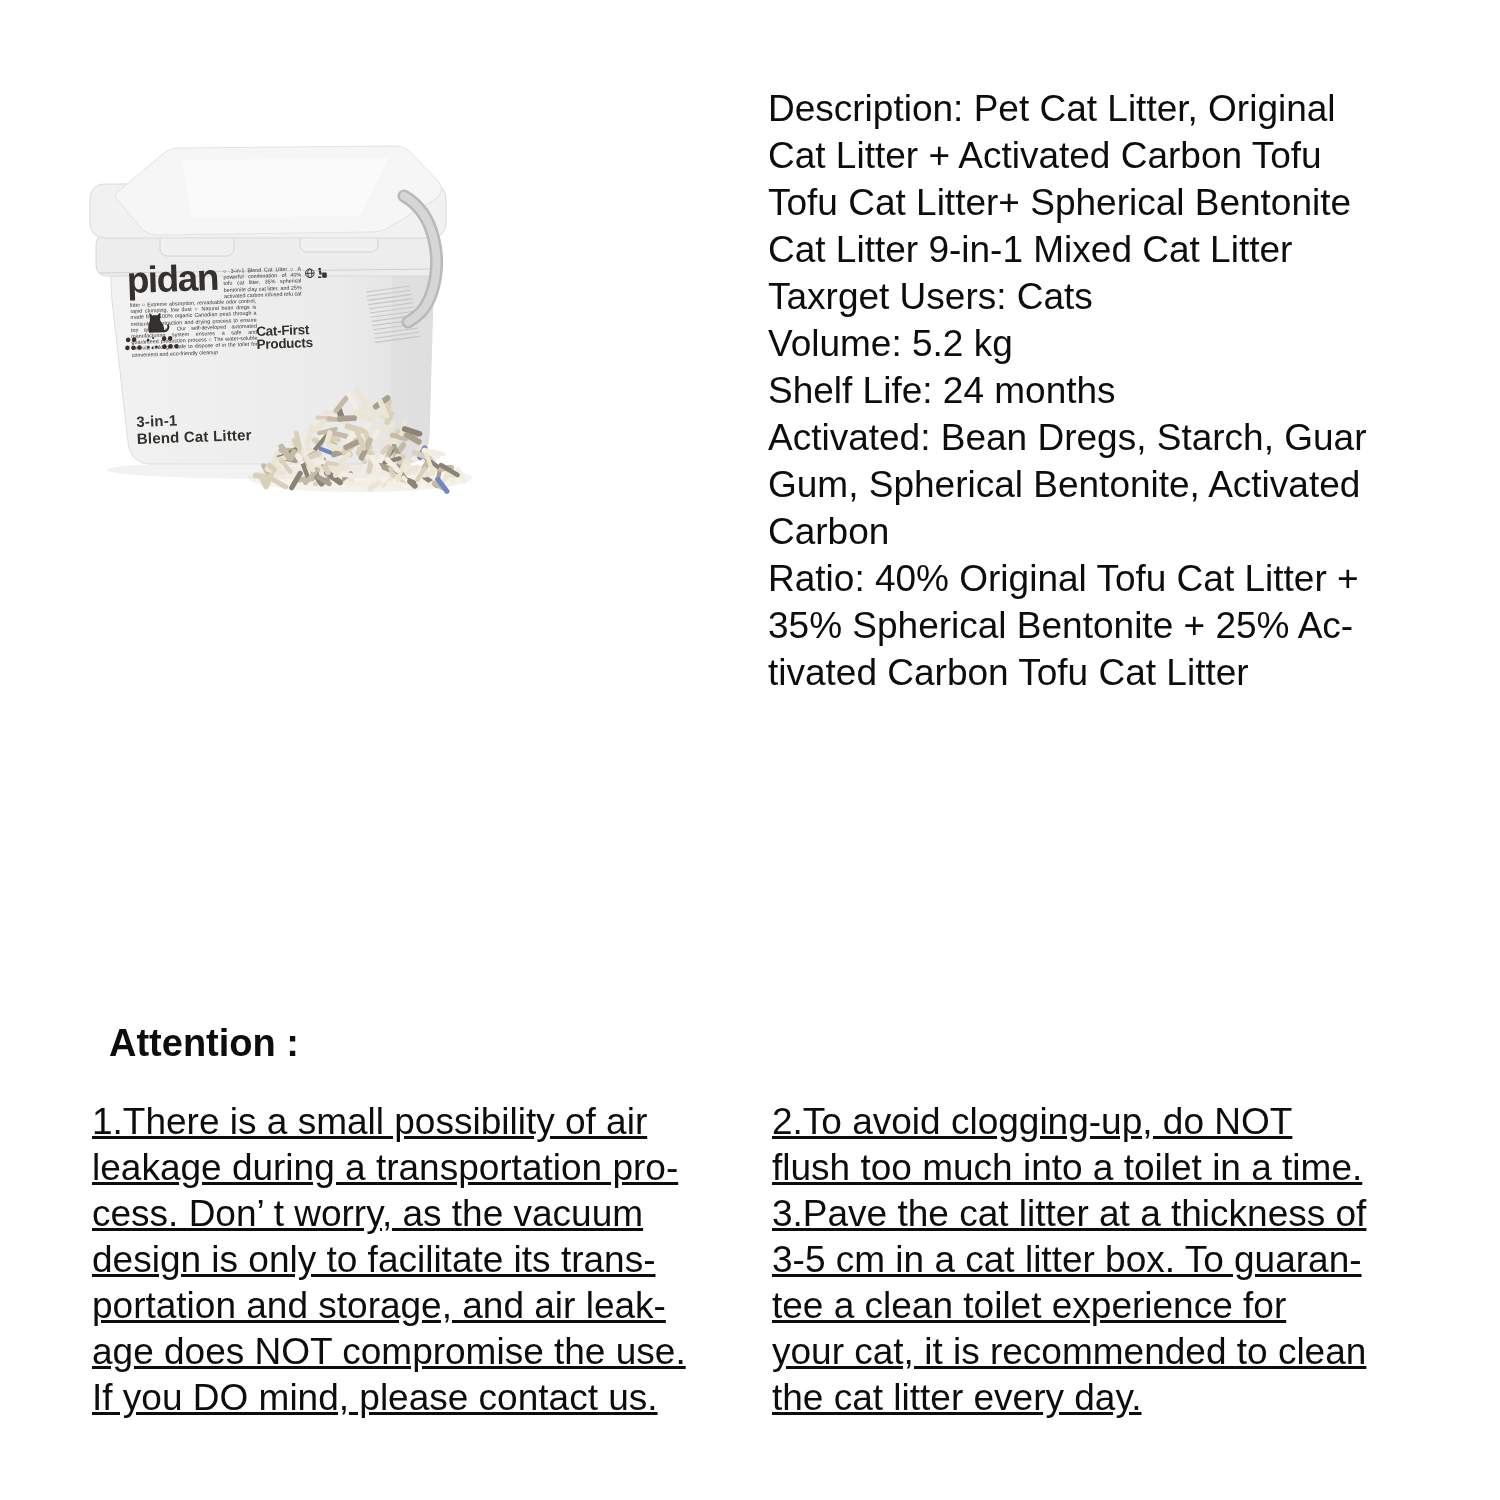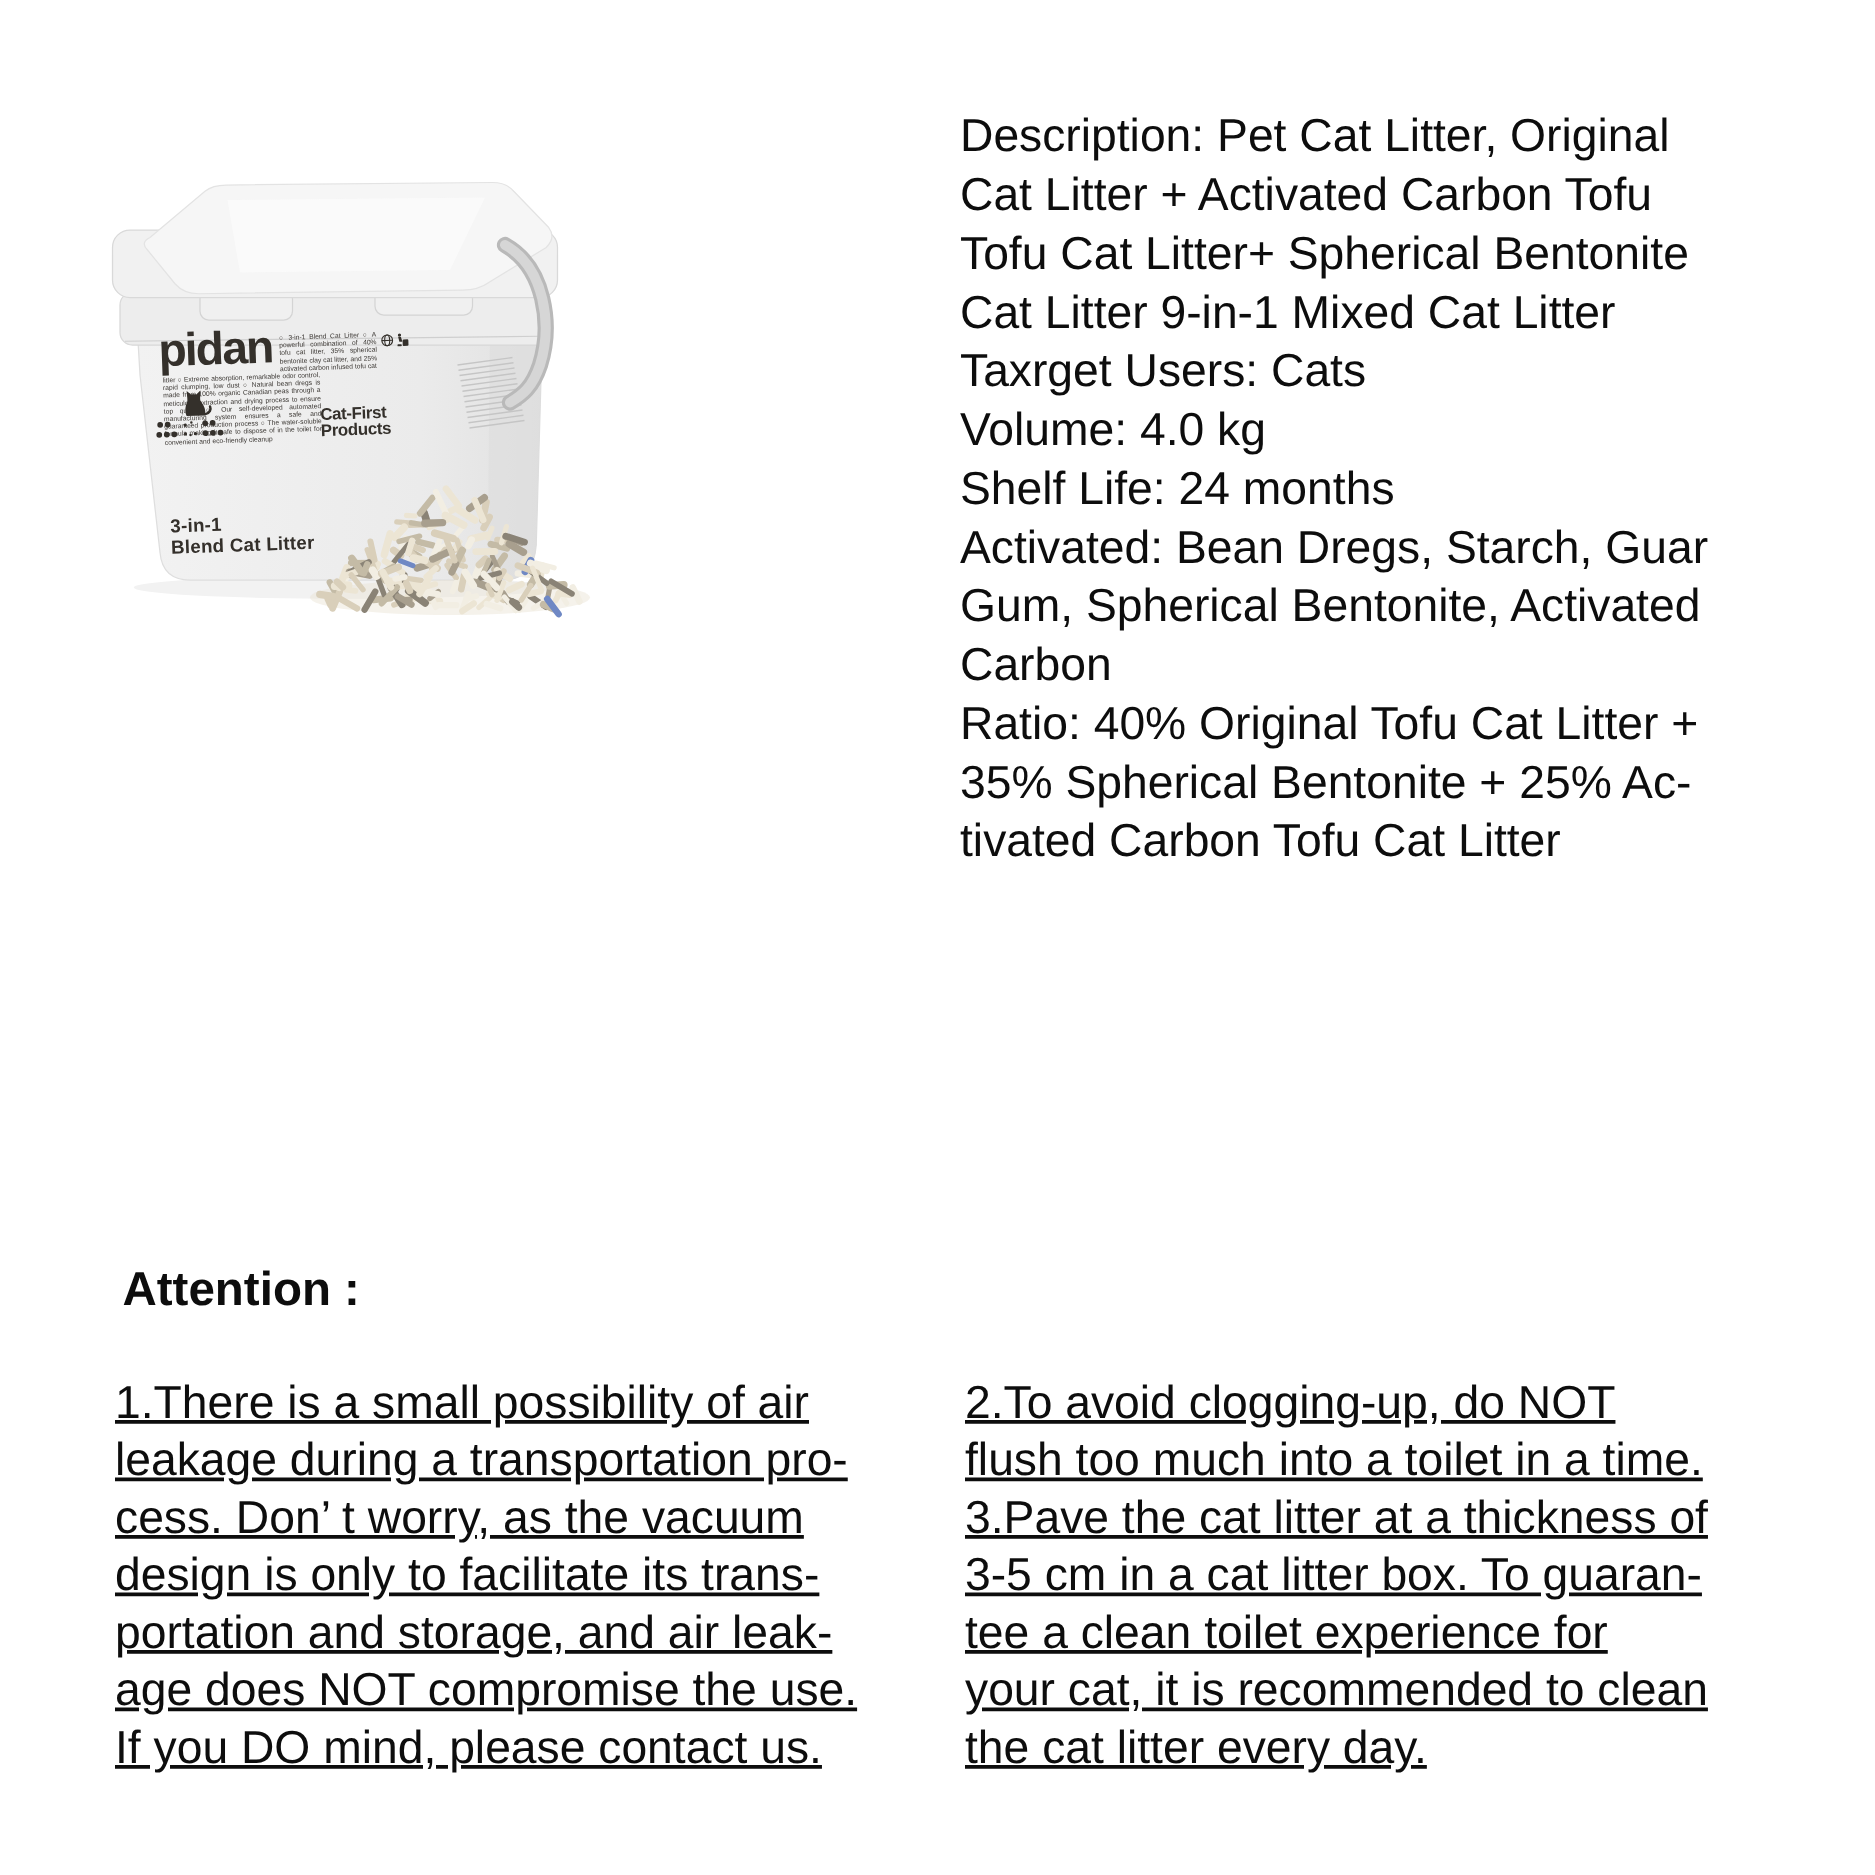--- a/index.html
+++ b/index.html
@@ -20,21 +20,21 @@
   .paws{left:64px;top:196px;}
   .frontlabel{left:76px;top:274px;font-size:15px;line-height:16.5px;font-weight:600;
               letter-spacing:0.2px;white-space:pre-line;}
 
   
   .desc{position:absolute;left:768px;top:85px;width:710px;font-size:37px;line-height:47px;}
   .dline{white-space:nowrap;}
   .dline b{font-weight:normal;}
 
   
-  .attn-h{position:absolute;left:93px;top:1006px;margin:5px;font-size:38px;font-weight:bold;}
+  .attn-h{position:absolute;left:93px;top:1006px;margin:16px;font-size:38px;font-weight:bold;}
   .col{position:absolute;top:1099px;width:700px;font-size:37px;line-height:46px;white-space:pre-line;text-decoration:underline;}
   .colL{left:92px;}
   .colR{left:772px;}
 </style>
 </head>
 <body>
 
 <div class="page">
 
   <section class="product">
@@ -296,21 +296,21 @@
     <div class="overlay frontlabel">3-in-1
 Blend Cat Litter</div>
   </section>
 
   <section class="desc">
     <div class="dline"><b>Description:</b><span> Pet Cat Litter, Original</span></div>
     <div class="dline"><b></b><span>Cat Litter + Activated Carbon Tofu</span></div>
     <div class="dline"><b></b><span>Tofu Cat Litter+ Spherical Bentonite</span></div>
     <div class="dline"><b></b><span>Cat Litter 9-in-1 Mixed Cat Litter</span></div>
     <div class="dline"><b>Taxrget Users:</b><span> Cats</span></div>
-    <div class="dline"><b>Volume:</b><span> 4.0 kg</span></div>
+    <div class="dline"><b>Volume:</b><span> 5.2 kg</span></div>
     <div class="dline"><b>Shelf Life:</b><span> 24 months</span></div>
     <div class="dline"><b>Activated:</b><span> Bean Dregs, Starch, Guar</span></div>
     <div class="dline"><b></b><span>Gum, Spherical Bentonite, Activated</span></div>
     <div class="dline"><b></b><span>Carbon</span></div>
     <div class="dline"><b>Ratio:</b><span> 40% Original Tofu Cat Litter +</span></div>
     <div class="dline"><b></b><span>35% Spherical Bentonite + 25% Ac-</span></div>
     <div class="dline"><b></b><span>tivated Carbon Tofu Cat Litter</span></div>
   </section>
 
   <h2 class="attn-h">Attention :</h2>

